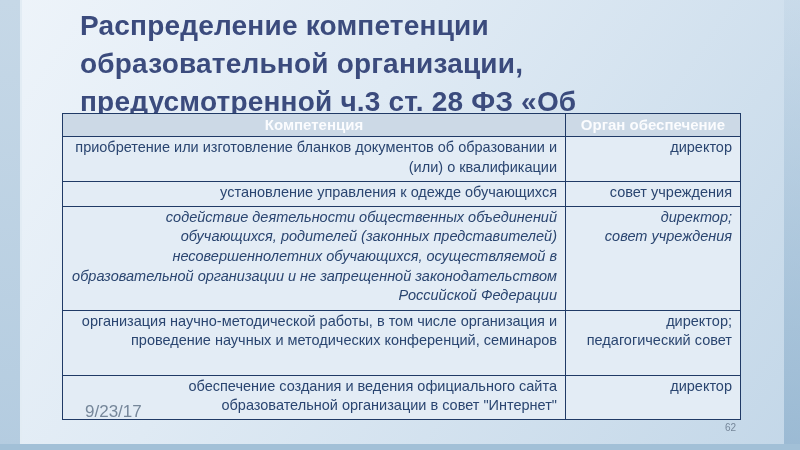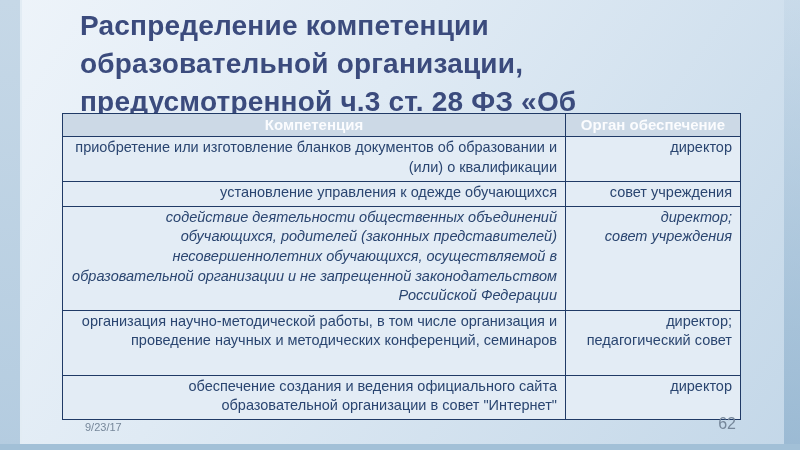--- a/index.html
+++ b/index.html
@@ -67,28 +67,28 @@
     text-align: right;
   }
   td.organ { white-space: pre-line; }
   tr.r1 td { height: 40px; }
   tr.r2 td { height: 19px; }
   tr.r3 td { height: 99px; font-style: italic; }
   tr.r4 td { height: 60px; padding-left: 8px; }
   tr.r5 td { height: 33px; }
   .footer-date {
     position: absolute;
-    left: 85px; bottom: 17px;
-    font-size: 11px;
+    left: 85px; bottom: 28px;
+    font-size: 17px;
     color: #76879a;
   }
   .footer-page {
     position: absolute;
     right: 64px; bottom: 17px;
-    font-size: 16px;
+    font-size: 10px;
     color: #76879a;
   }
 </style>
 </head>
 <body>
 
 <div class="slide">
   <div class="left-band"></div>
   <div class="right-band"></div>
   <div class="bottom-band"></div>

